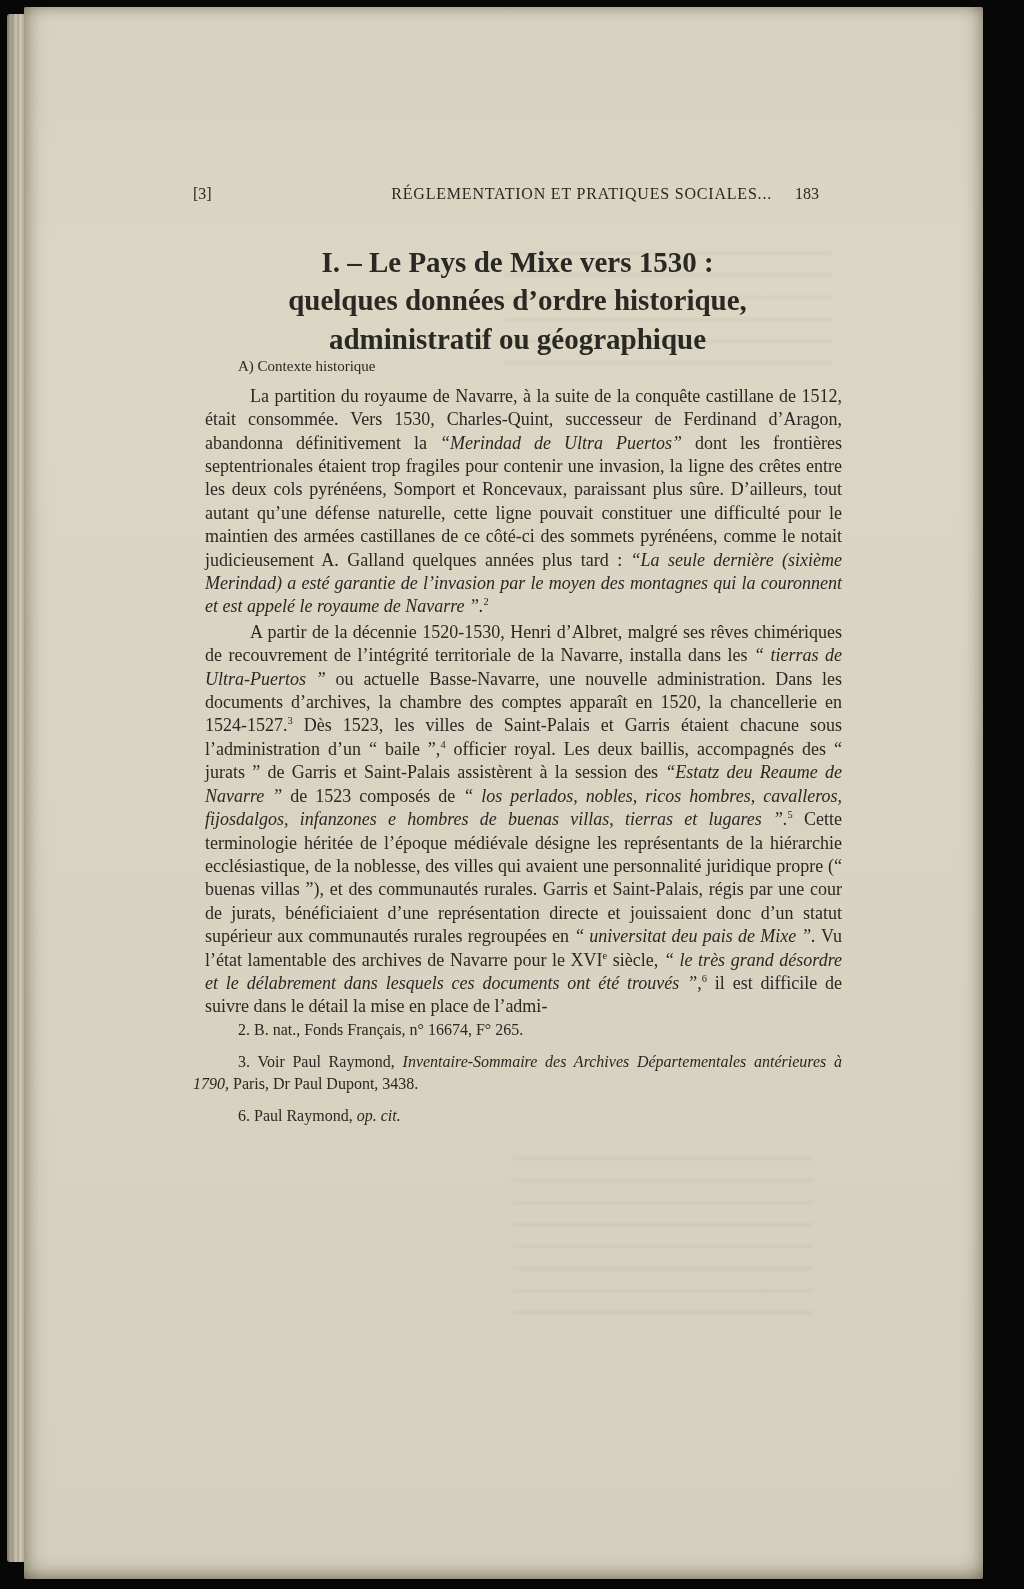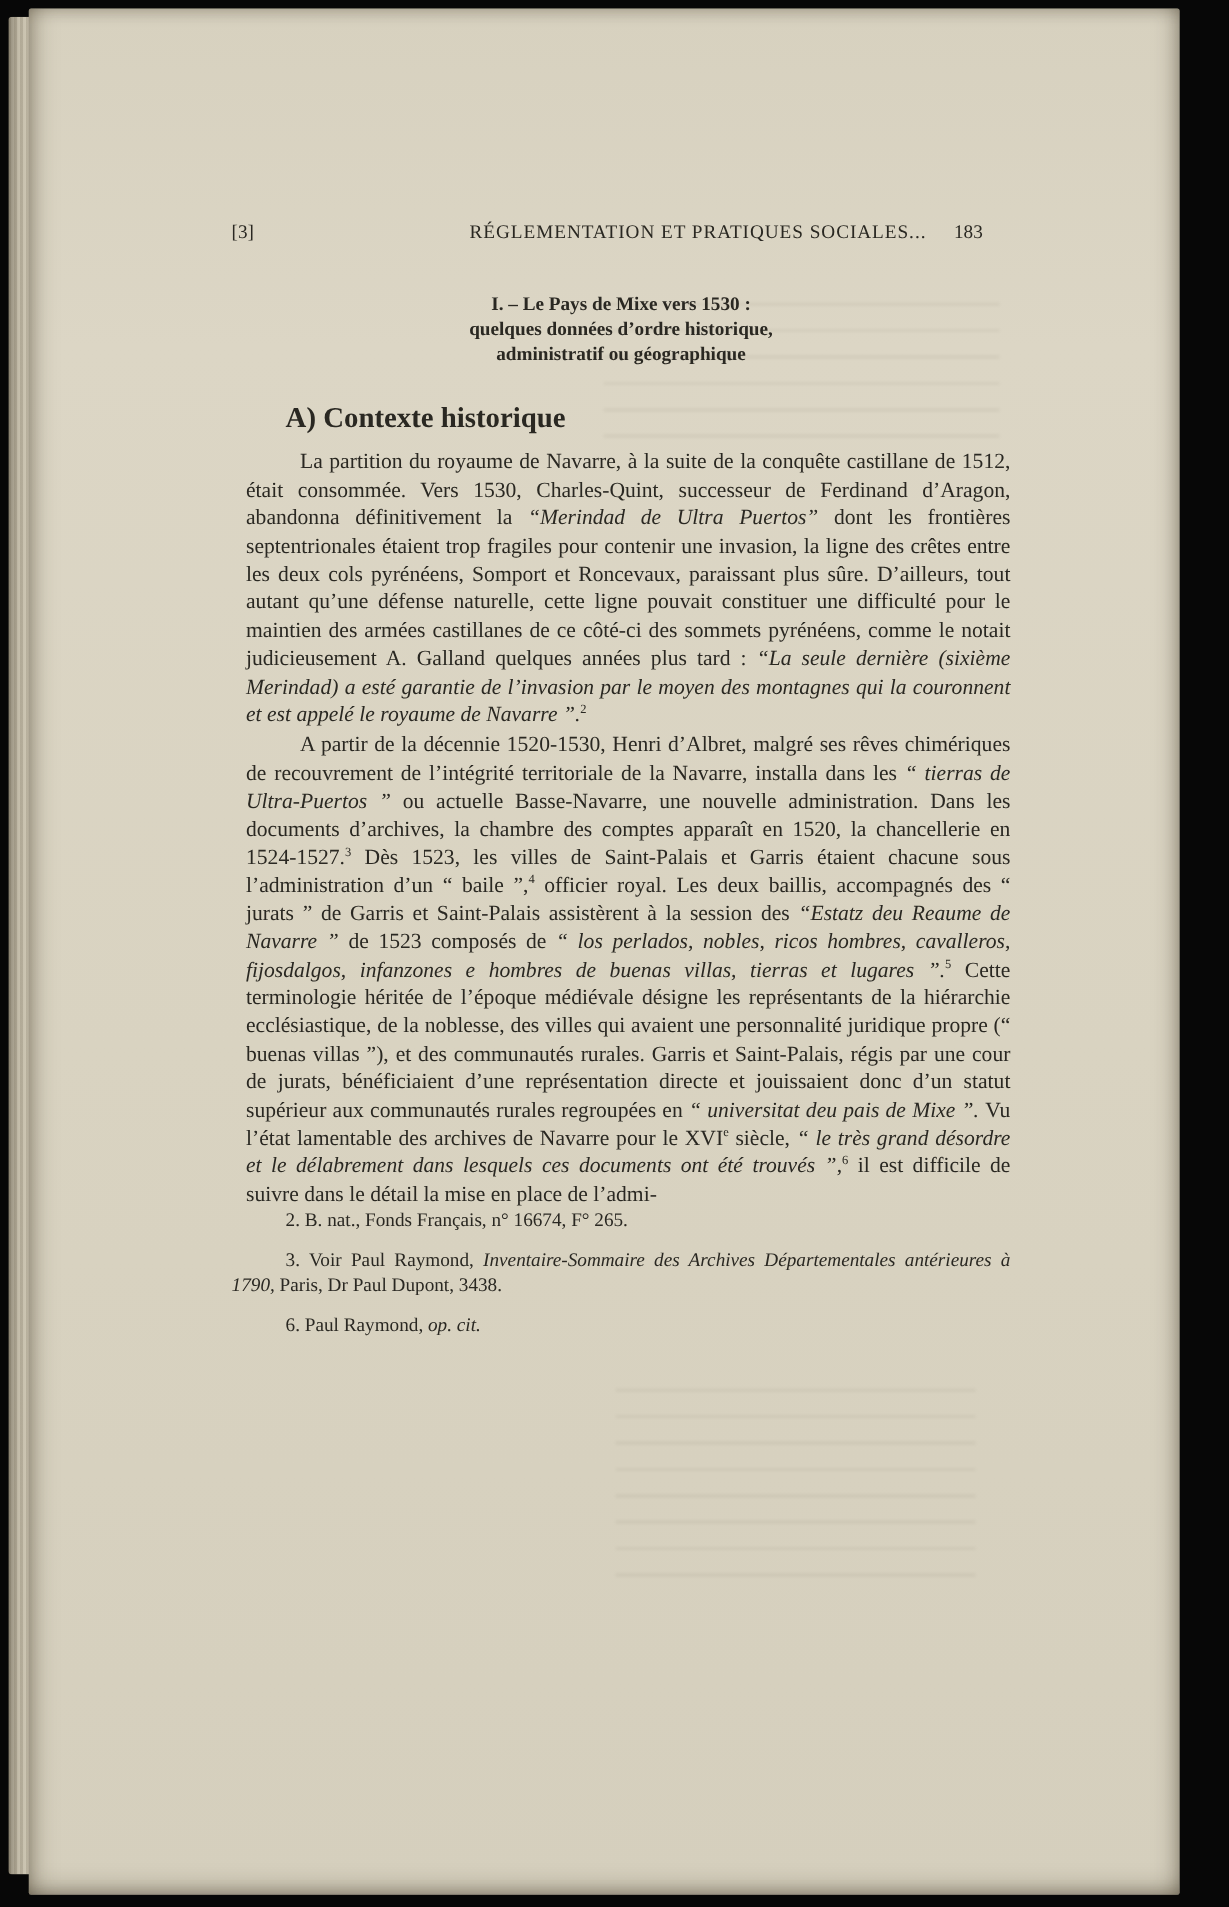--- a/index.html
+++ b/index.html
@@ -42,26 +42,26 @@
   }
   .running-header {
     display: flex; align-items: baseline;
     font-size: 16px;
   }
   .hdr-left { width: 70px; }
   .hdr-center { flex: 1; text-align: right; letter-spacing: 0.8px; }
   .hdr-right { width: 70px; text-align: center; }
   .title {
     text-align: center; font-weight: bold;
-    font-size: 16px; line-height: 1.32;
+    font-size: 29px; line-height: 1.32;
     margin-top: 40px;
   }
   .section-heading {
-    font-weight: bold; font-size: 24px;
-    margin-top: 30px; padding-left: 45px;
+    font-weight: normal; font-size: 15px;
+    padding-left: 45px;
   }
   .body-text {
     margin-top: 10px;
     font-size: 18px; line-height: 23.4px;
     text-align: justify;
   }
   .body-text p { margin: 2px 0 0 12px; text-indent: 45px; }
   sup { font-size: 0.58em; line-height: 0; vertical-align: super; }
   .it { font-style: italic; }
   .footnotes { font-size: 16px; line-height: 21.5px; }

